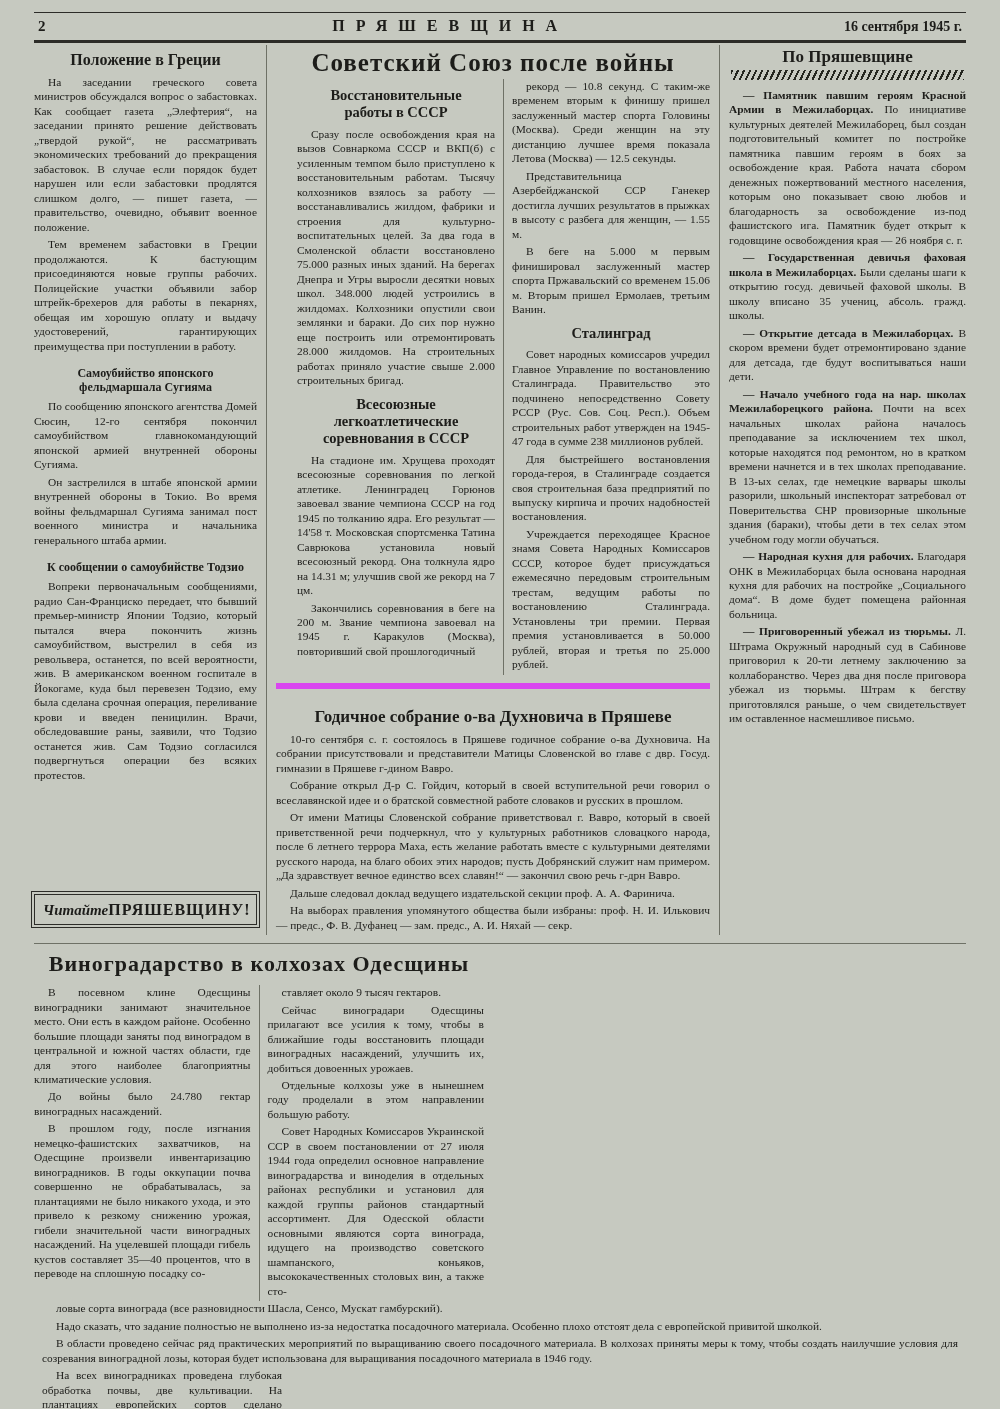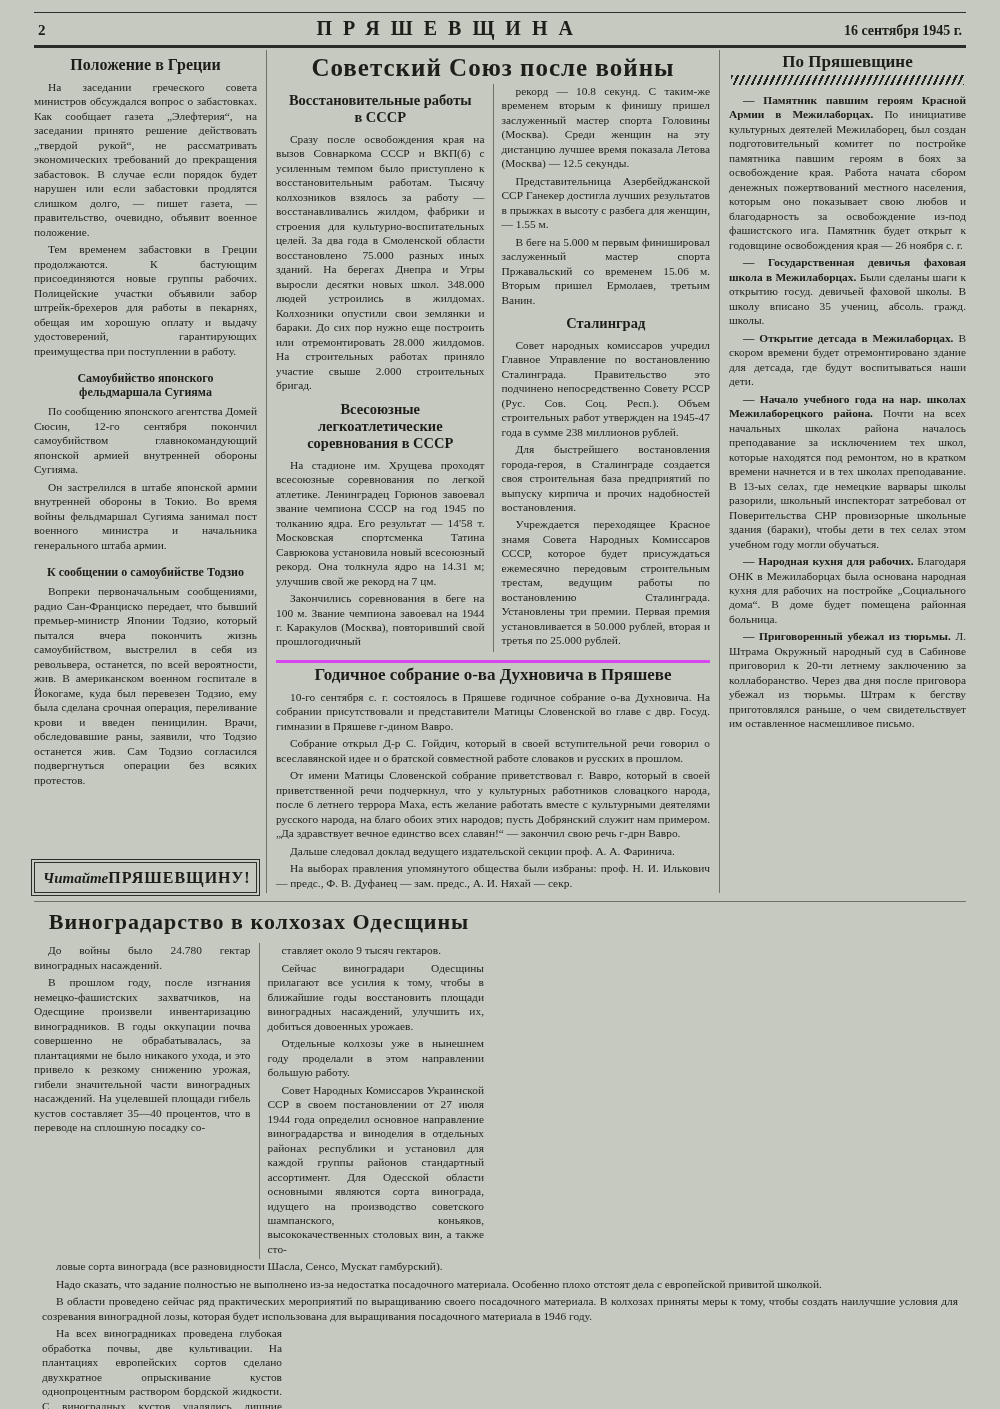--- a/index.html
+++ b/index.html
@@ -11,21 +11,21 @@
   }
   .inner { padding:12px 34px 8px; }
 
   
   .masthead {
     display:flex; justify-content:space-between; align-items:baseline;
     border-top:1.5px solid #2c2c28; border-bottom:3.5px solid #2c2c28;
     padding:4px 4px 5px;
   }
   .masthead .pageno { font-weight:bold; font-size:15px; }
-  .masthead .title  { font-weight:bold; font-size:20px; letter-spacing:11px; padding-left:11px; }
+  .masthead .title  { font-weight:bold; font-size:16px; letter-spacing:11px; padding-left:11px; }
   .masthead .date   { font-weight:bold; font-size:14px; }
 
   
   p.copy {
     font-size:11.4px; line-height:1.27; text-align:justify;
     text-indent:14px; margin-bottom:3px;
   }
   h3.art {
     text-align:center; font-weight:bold; font-size:12px; line-height:1.18;
     margin:10px 6px 5px;
@@ -36,36 +36,36 @@
   
   .top { display:flex; align-items:stretch; margin-top:2px; }
   .vrule { width:1px; background:#6e7166; flex:0 0 auto; }
   .col1 { width:232px; flex:0 0 auto; padding-right:9px; display:flex; flex-direction:column; }
   .mid  { width:452px; flex:0 0 auto; padding:0 9px; }
   .col4 { flex:1; padding-left:9px; }
 
   h1.soviet-head { text-align:center; font-weight:bold; font-size:25px; letter-spacing:1px; margin:4px 0 2px; }
   .mid-cols { display:flex; align-items:stretch; }
   .midcol { flex:1; }
-  .midcol.l { padding-right:8px; }
+  .midcol.l { padding-right:8px;margin-left:21px; }
   .midcol.r { padding-left:8px; }
 
-  .meeting { border-top:3px solid #d946ef; margin-top:8px; padding-top:0; }
+  .meeting { border-top:6px solid #d946ef; margin-top:8px; padding-top:16px; }
   h2.meeting-head { text-align:center; font-weight:bold; font-size:17px; margin:2px 0 5px; }
 
   h2.region-head { text-align:center; font-weight:bold; font-size:17px; margin:2px 0 3px; }
   .hatch {
     height:10px; margin:2px 2px 8px;
     background:repeating-linear-gradient(115deg,#24261f 0 2px,transparent 2px 5.5px);
   }
   .lead { font-weight:bold; }
   .lead::after { content:" "; }
 
   .readbox {
-    margin-top:auto; margin-bottom:0;
+    margin-top:auto; margin-bottom:10px;
     border:1.6px solid #2c2c28; outline:1px solid #2c2c28; outline-offset:2px;
     padding:6px 8px 5px; display:flex; justify-content:space-between; align-items:baseline;
   }
   .readbox .rb1 { font-weight:bold; font-size:15px; font-style:italic; }
   .readbox .rb2 { font-weight:bold; font-size:16px; letter-spacing:1px; }
 
   .bottom {
     display:flex; align-items:stretch;
     border-top:1px solid #6e7166; margin-top:8px; padding-top:7px;flex-direction:column;
   }
@@ -114,21 +114,21 @@
       <div class="vrule"></div>
 
       <section class="mid">
         <h1 class="soviet-head">Советский Союз после войны</h1>
         <div class="mid-cols">
           <div class="midcol l">
             <h3 class="sub">Восстановительные работы в СССР</h3>
             <p class="copy">Сразу после освобождения края на вызов Совнаркома СССР и ВКП(б) с усиленным темпом было приступлено к восстановительным работам. Тысячу колхозников взялось за работу — восстанавливались жилдом, фабрики и строения для культурно-воспитательных целей. За два года в Смоленской области восстановлено 75.000 разных иных зданий. На берегах Днепра и Угры выросли десятки новых школ. 348.000 людей устроились в жилдомах. Колхозники опустили свои землянки и бараки. До сих пор нужно еще построить или отремонтировать 28.000 жилдомов. На строительных работах приняло участие свыше 2.000 строительных бригад.</p>
             <h3 class="sub">Всесоюзные легкоатлетические соревнования в СССР</h3>
             <p class="copy">На стадионе им. Хрущева проходят всесоюзные соревнования по легкой атлетике. Ленинградец Горюнов завоевал звание чемпиона СССР на год 1945 по толканию ядра. Его результат — 14'58 т. Московская спортсменка Татина Саврюкова установила новый всесоюзный рекорд. Она толкнула ядро на 14.31 м; улучшив свой же рекорд на 7 цм.</p>
-            <p class="copy">Закончились соревнования в беге на 100 м. Звание чемпиона завоевал на 1944 г. Каракулов (Москва), повторивший свой прошлогодичный</p>
+            <p class="copy">Закончились соревнования в беге на 200 м. Звание чемпиона завоевал на 1945 г. Каракулов (Москва), повторивший свой прошлогодичный</p>
           </div>
           <div class="vrule"></div>
           <div class="midcol r">
             <p class="copy">рекорд — 10.8 секунд. С таким-же временем вторым к финишу пришел заслуженный мастер спорта Головины (Москва). Среди женщин на эту дистанцию лучшее время показала Летова (Москва) — 12.5 секунды.</p>
             <p class="copy">Представительница Азербейджанской ССР Ганекер достигла лучших результатов в прыжках в высоту с разбега для женщин, — 1.55 м.</p>
             <p class="copy">В беге на 5.000 м первым финишировал заслуженный мастер спорта Пржавальский со временем 15.06 м. Вторым пришел Ермолаев, третьим Ванин.</p>
             <h3 class="sub">Сталинград</h3>
             <p class="copy">Совет народных комиссаров учредил Главное Управление по востановлению Сталинграда. Правительство это подчинено непосредственно Совету РССР (Рус. Сов. Соц. Респ.). Объем строительных работ утвержден на 1945-47 года в сумме 238 миллионов рублей.</p>
             <p class="copy">Для быстрейшего востановления города-героя, в Сталинграде создается своя строительная база предприятий по выпуску кирпича и прочих надобностей востановления.</p>
             <p class="copy">Учреждается переходящее Красное знамя Совета Народных Комиссаров СССР, которое будет присуждаться ежемесячно передовым строительным трестам, ведущим работы по востановлению Сталинграда. Установлены три премии. Первая премия установливается в 50.000 рублей, вторая и третья по 25.000 рублей.</p>
@@ -170,20 +170,21 @@
           <b class="lead">— Приговоренный убежал из тюрьмы.</b><span>Л. Штрама Окружный народный суд в Сабинове приговорил к 20-ти летнему заключению за коллаборанство. Через два дня после приговора убежал из тюрьмы. Штрам к бегству приготовлялся раньше, о чем свидетельствует им оставленное насмешливое письмо.</span>
         </p>
       </section>
     </div>
 
     <div class="bottom">
       <div class="bleft">
         <h2 class="vine-head">Виноградарство в колхозах Одесщины</h2>
         <div class="bleft-cols">
           <div class="bcol l">
+            <p class="copy">В посевном клине Одесщины виноградники занимают значительное место. Они есть в каждом районе. Особенно большие площади заняты под виноградом в центральной и южной частях области, где для этого наиболее благоприятны климатические условия.</p>
             <p class="copy">До войны было 24.780 гектар виноградных насаждений.</p>
             <p class="copy">В прошлом году, после изгнания немецко-фашистских захватчиков, на Одесщине произвели инвентаризацию виноградников. В годы оккупации почва совершенно не обрабатывалась, за плантациями не было никакого ухода, и это привело к резкому снижению урожая, гибели значительной части виноградных насаждений. На уцелевшей площади гибель кустов составляет 35—40 процентов, что в переводе на сплошную посадку со-</p>
           </div>
           <div class="vrule"></div>
           <div class="bcol r">
             <p class="copy">ставляет около 9 тысяч гектаров.</p>
             <p class="copy">Сейчас виноградари Одесщины прилагают все усилия к тому, чтобы в ближайшие годы восстановить площади виноградных насаждений, улучшить их, добиться довоенных урожаев.</p>
             <p class="copy">Отдельные колхозы уже в нынешнем году проделали в этом направлении большую работу.</p>
             <p class="copy">Совет Народных Комиссаров Украинской ССР в своем постановлении от 27 июля 1944 года определил основное направление виноградарства и виноделия в отдельных районах республики и установил для каждой группы районов стандартный ассортимент. Для Одесской области основными являются сорта винограда, идущего на производство советского шампанского, коньяков, высококачественных столовых вин, а также сто-</p>
           </div>

